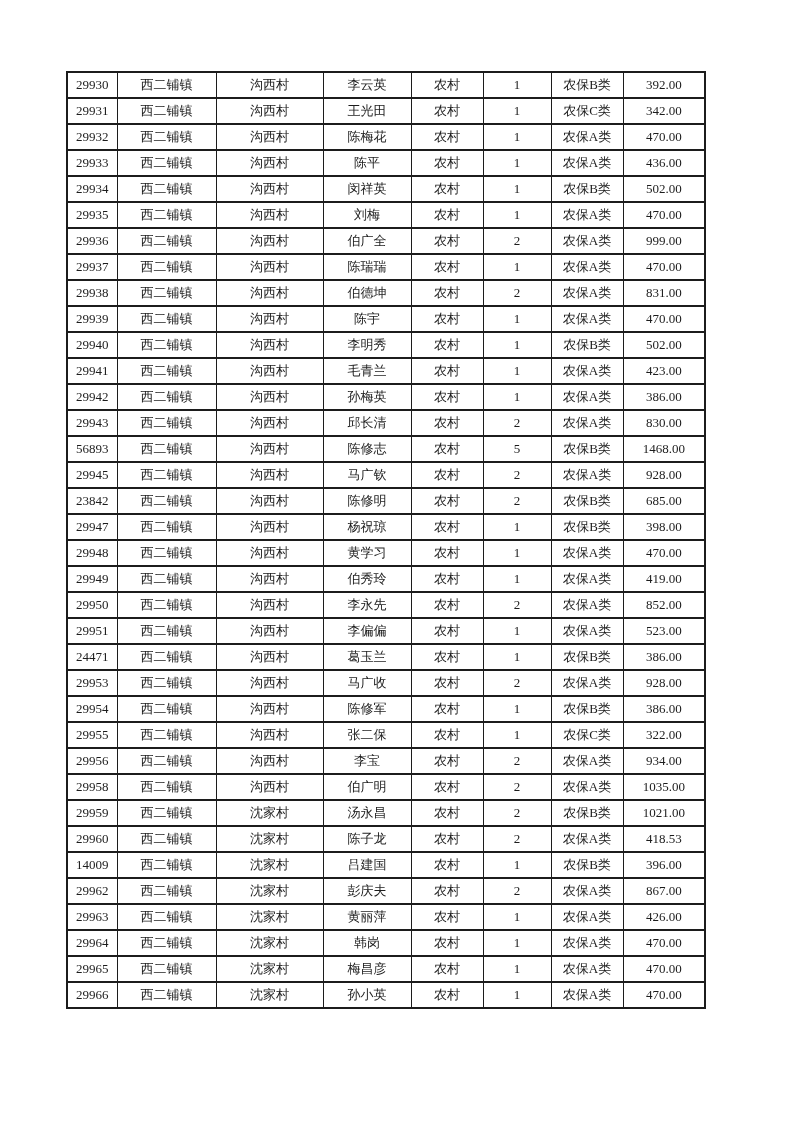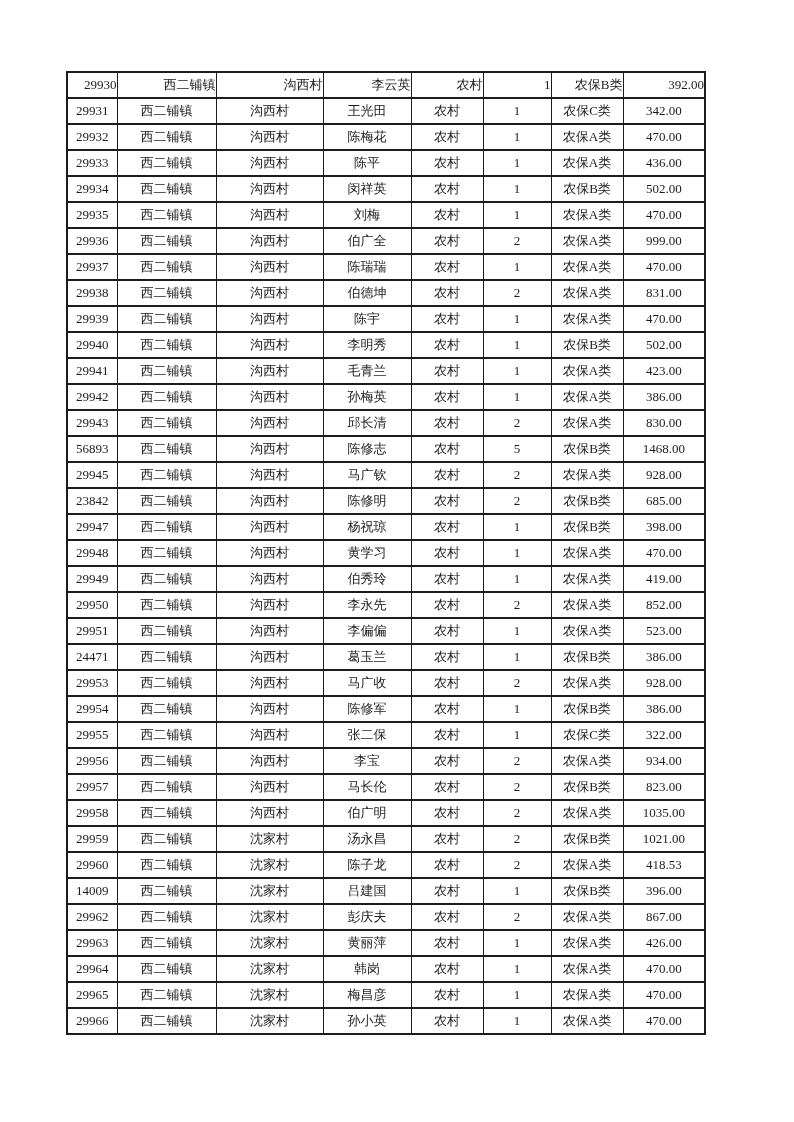--- a/index.html
+++ b/index.html
@@ -30,21 +30,21 @@
     text-align: center;
     vertical-align: middle;
     font-size: 13px;
     color: #1c1c1c;
     height: 26px;
     line-height: 24px;
     padding: 0;
     white-space: nowrap;
     overflow: hidden;
   }
-  table.benefits tr:first-child td { border-top-width: 2px; text-align: right; }
+  table.benefits tr:first-child td { border-top-width: 2px; }
   col.c-id       { width: 50px; }
   col.c-town     { width: 99px; }
   col.c-village  { width: 107px; }
   col.c-name     { width: 88px; }
   col.c-type     { width: 72px; }
   col.c-count    { width: 68px; }
   col.c-category { width: 72px; }
   col.c-amount   { width: 82px; }
 </style>
 </head>
@@ -327,30 +327,20 @@
           <td>29956</td>
           <td>西二铺镇</td>
           <td>沟西村</td>
           <td>李宝</td>
           <td>农村</td>
           <td>2</td>
           <td>农保A类</td>
           <td>934.00</td>
         </tr>
         <tr>
-          <td>29957</td>
-          <td>西二铺镇</td>
-          <td>沟西村</td>
-          <td>马长伦</td>
-          <td>农村</td>
-          <td>2</td>
-          <td>农保B类</td>
-          <td>823.00</td>
-        </tr>
-        <tr>
           <td>29958</td>
           <td>西二铺镇</td>
           <td>沟西村</td>
           <td>伯广明</td>
           <td>农村</td>
           <td>2</td>
           <td>农保A类</td>
           <td>1035.00</td>
         </tr>
         <tr>

